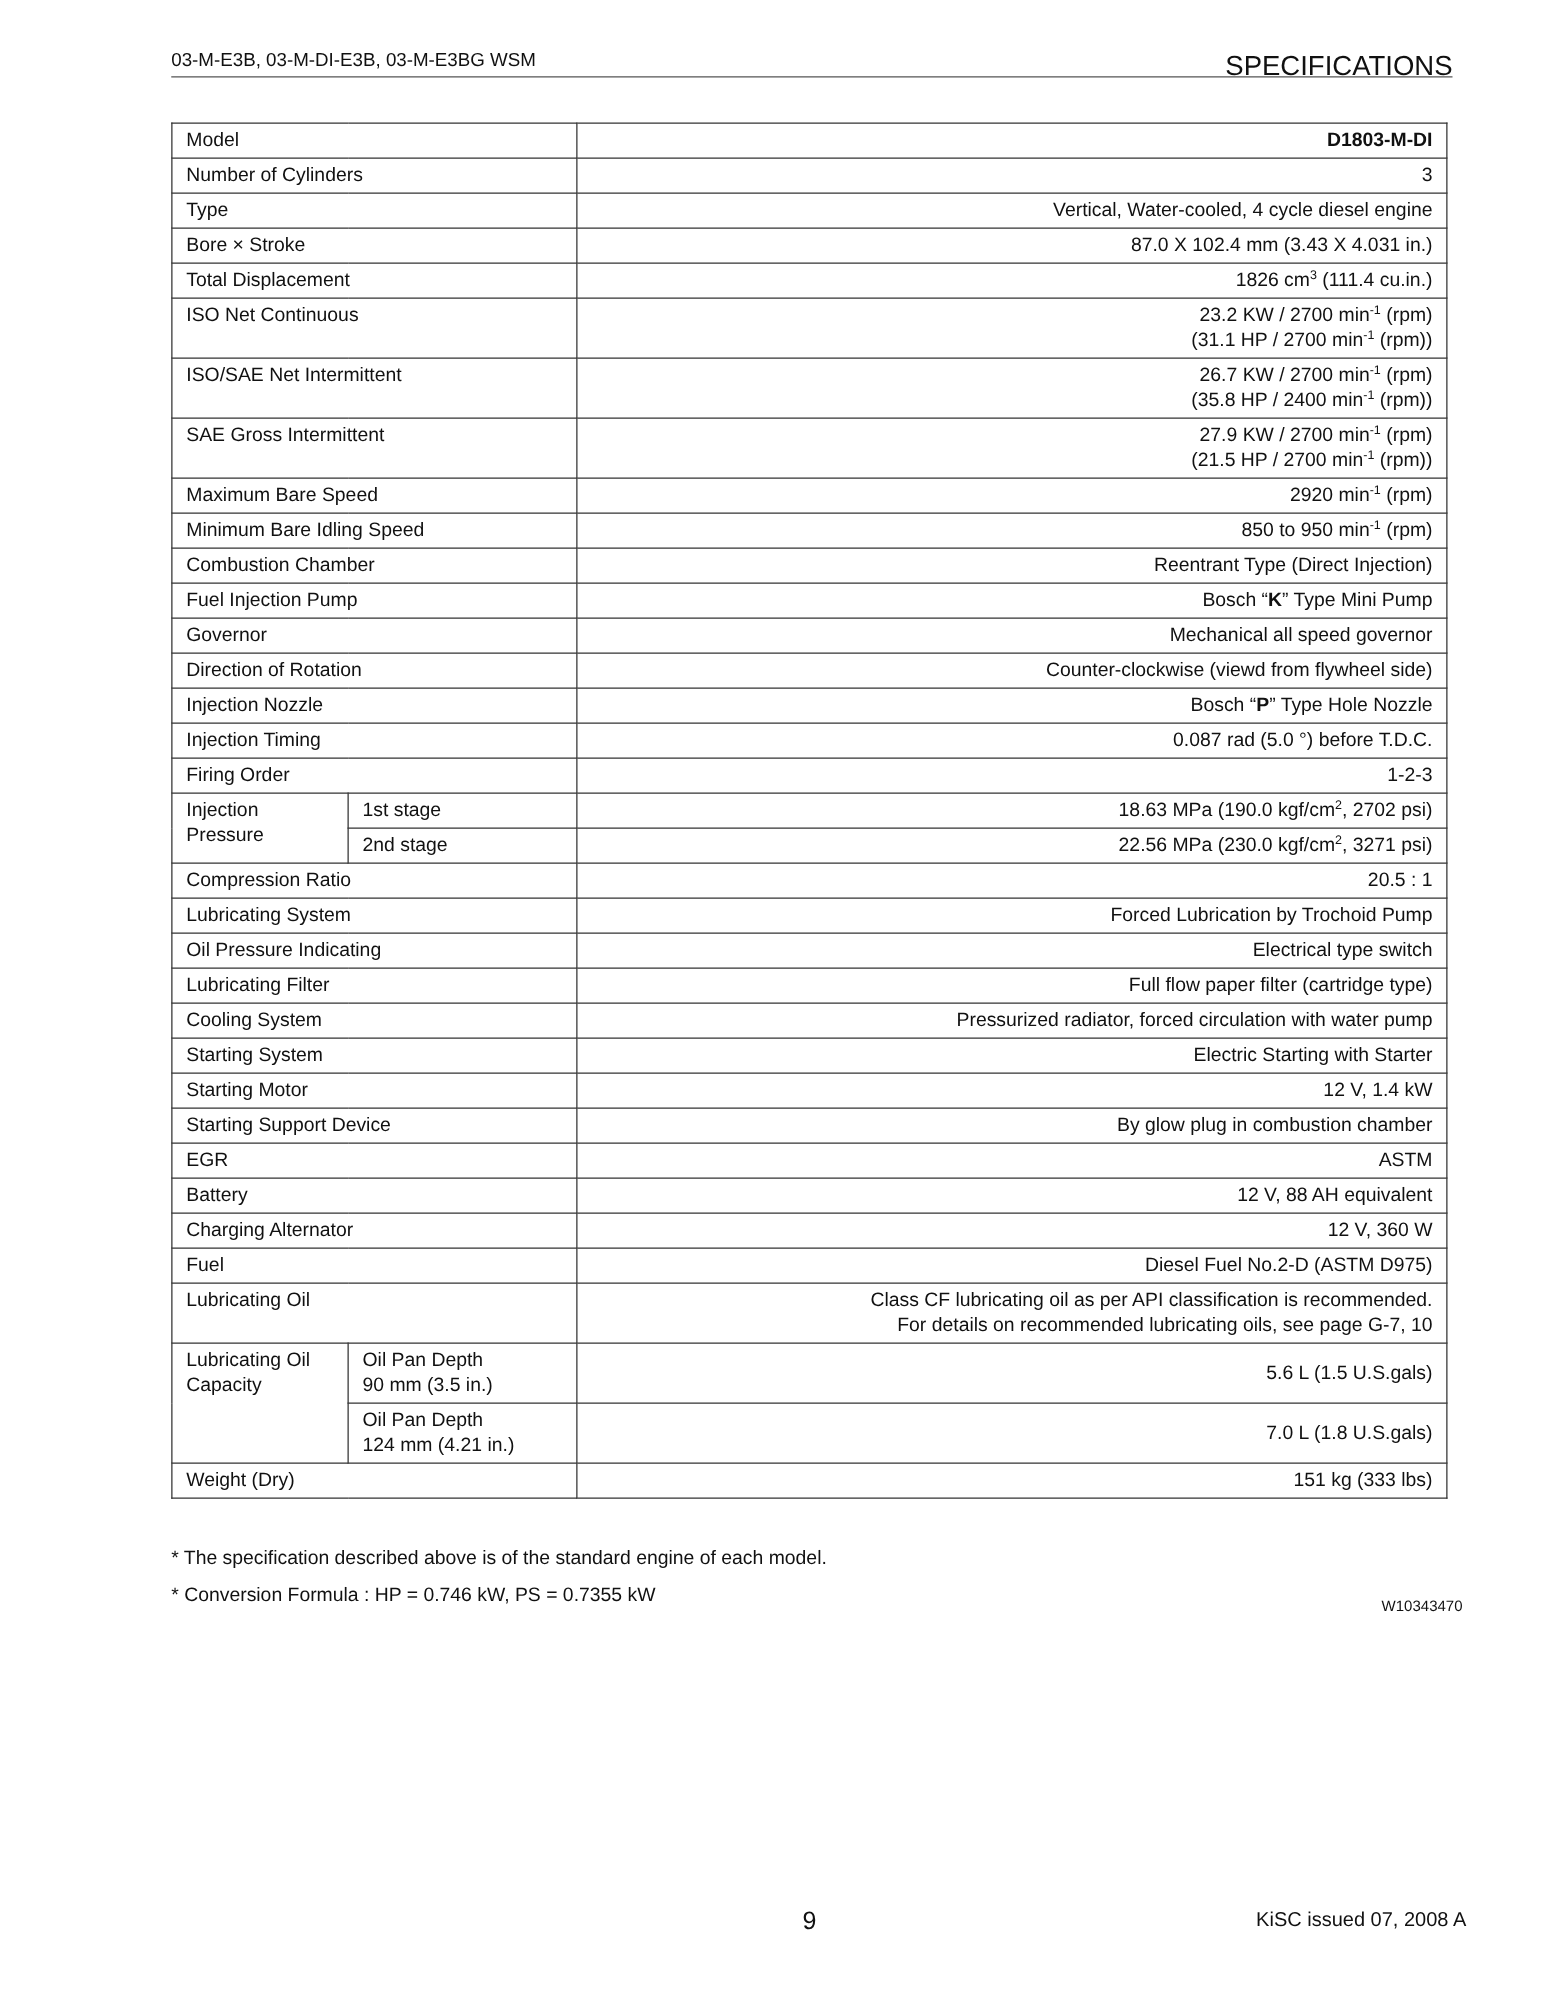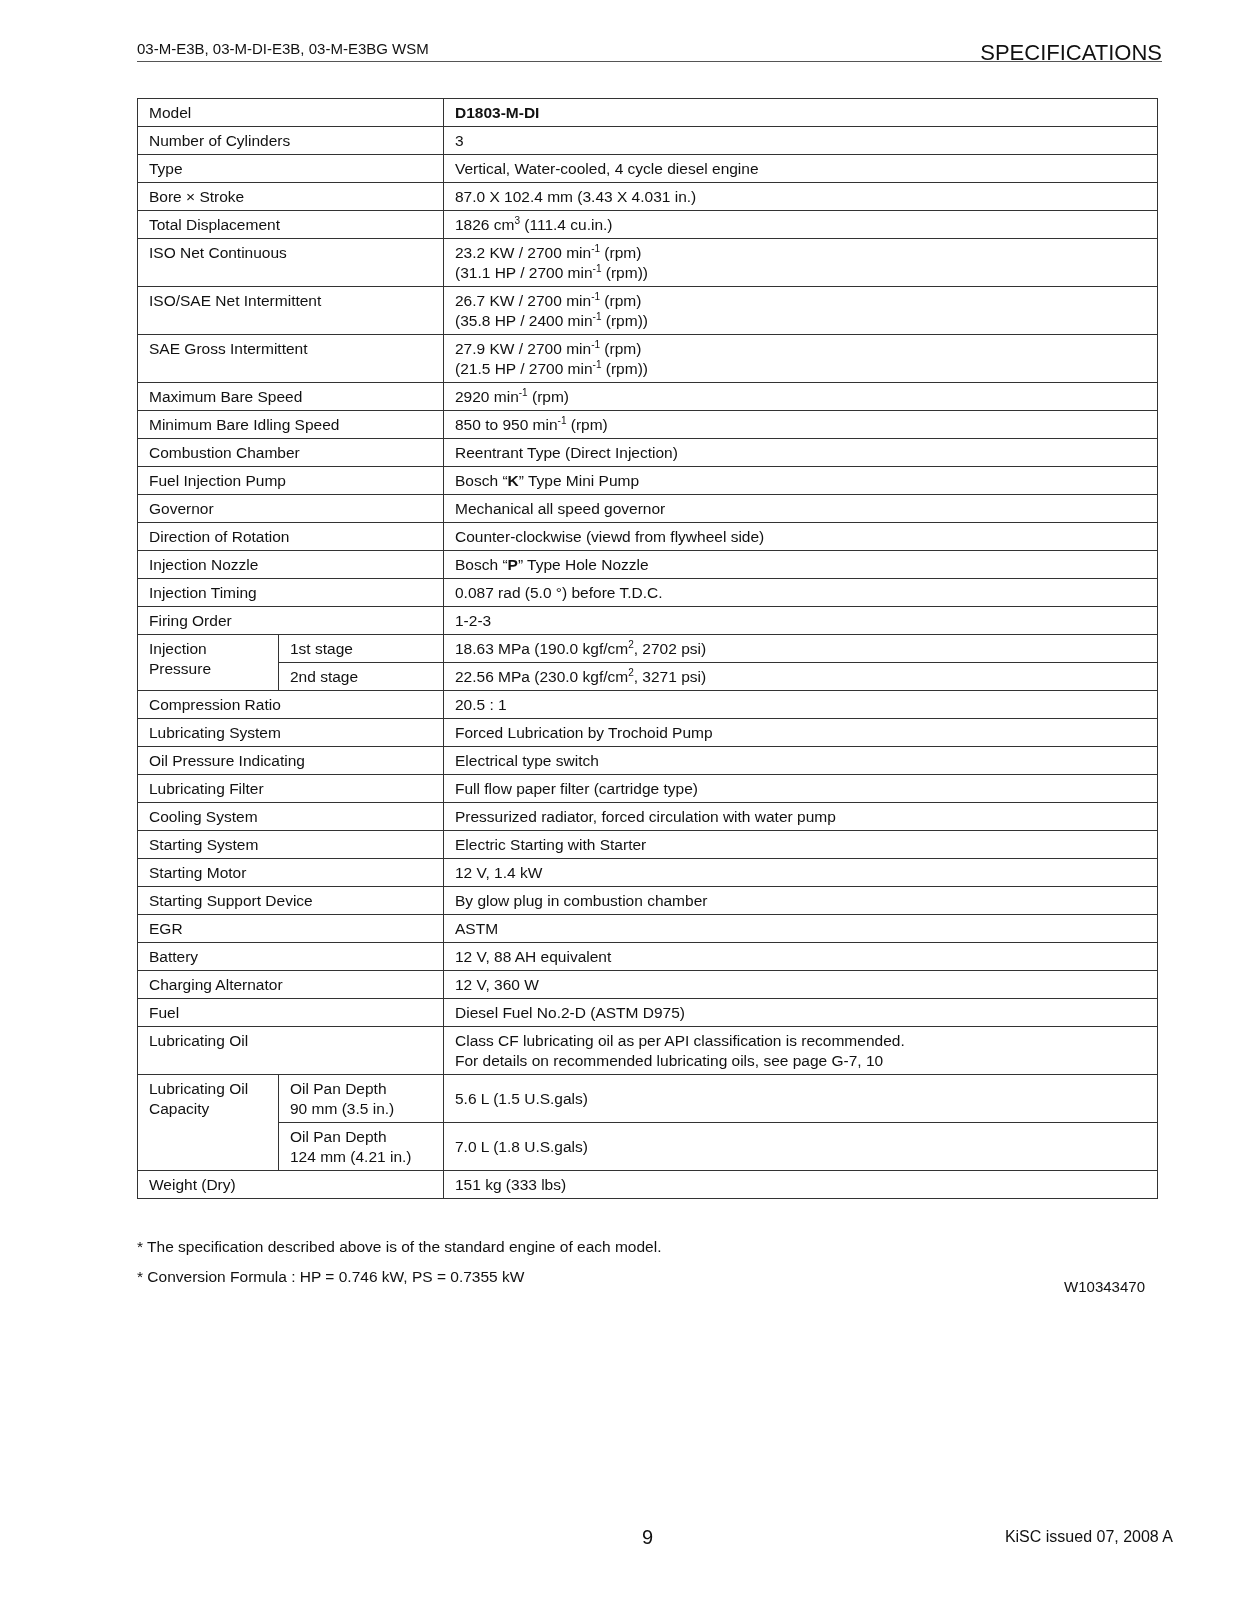--- a/index.html
+++ b/index.html
@@ -15,29 +15,29 @@
     position: absolute; left: 137px; top: 98px; width: 1021px;
     border-collapse: collapse; font-size: 15.5px;
   }
   table.spec td {
     border: 1.3px solid #333; padding: 0 11px; vertical-align: top;
     height: 28px; line-height: 20px; padding-top: 4px; padding-bottom: 3px;
     box-sizing: border-box;
   }
   td.lbl { width: 306px; }
   td.sub1 { width: 141px; }
-  td.sub2 { width: 165px; }
-  td.val { text-align: left; }
+  td.sub2 { width: 183px; }
+  td.val { text-align: right; }
   td.val.mid { vertical-align: middle; }
   td.tall { height: 49px; }
   .bold { font-weight: bold; }
   sup { font-size: 10px; line-height: 0; vertical-align: super; }
 
   .note { position: absolute; left: 137px; font-size: 15.5px; }
-  .code { position: absolute; right: 92px; top: 1278px; font-size: 15px; }
+  .code { position: absolute; right: 67px; top: 1278px; font-size: 12px; }
   .pg { position: absolute; left: 642px; top: 1526px; font-size: 20px; }
   .issued { position: absolute; right: 64px; top: 1528px; font-size: 16px; }
 </style>
 </head>
 <body>
 
 <div class="hdr-left">03-M-E3B, 03-M-DI-E3B, 03-M-E3BG WSM</div>
 <div class="hdr-right">SPECIFICATIONS</div>
 <div class="hdr-rule"></div>
 

